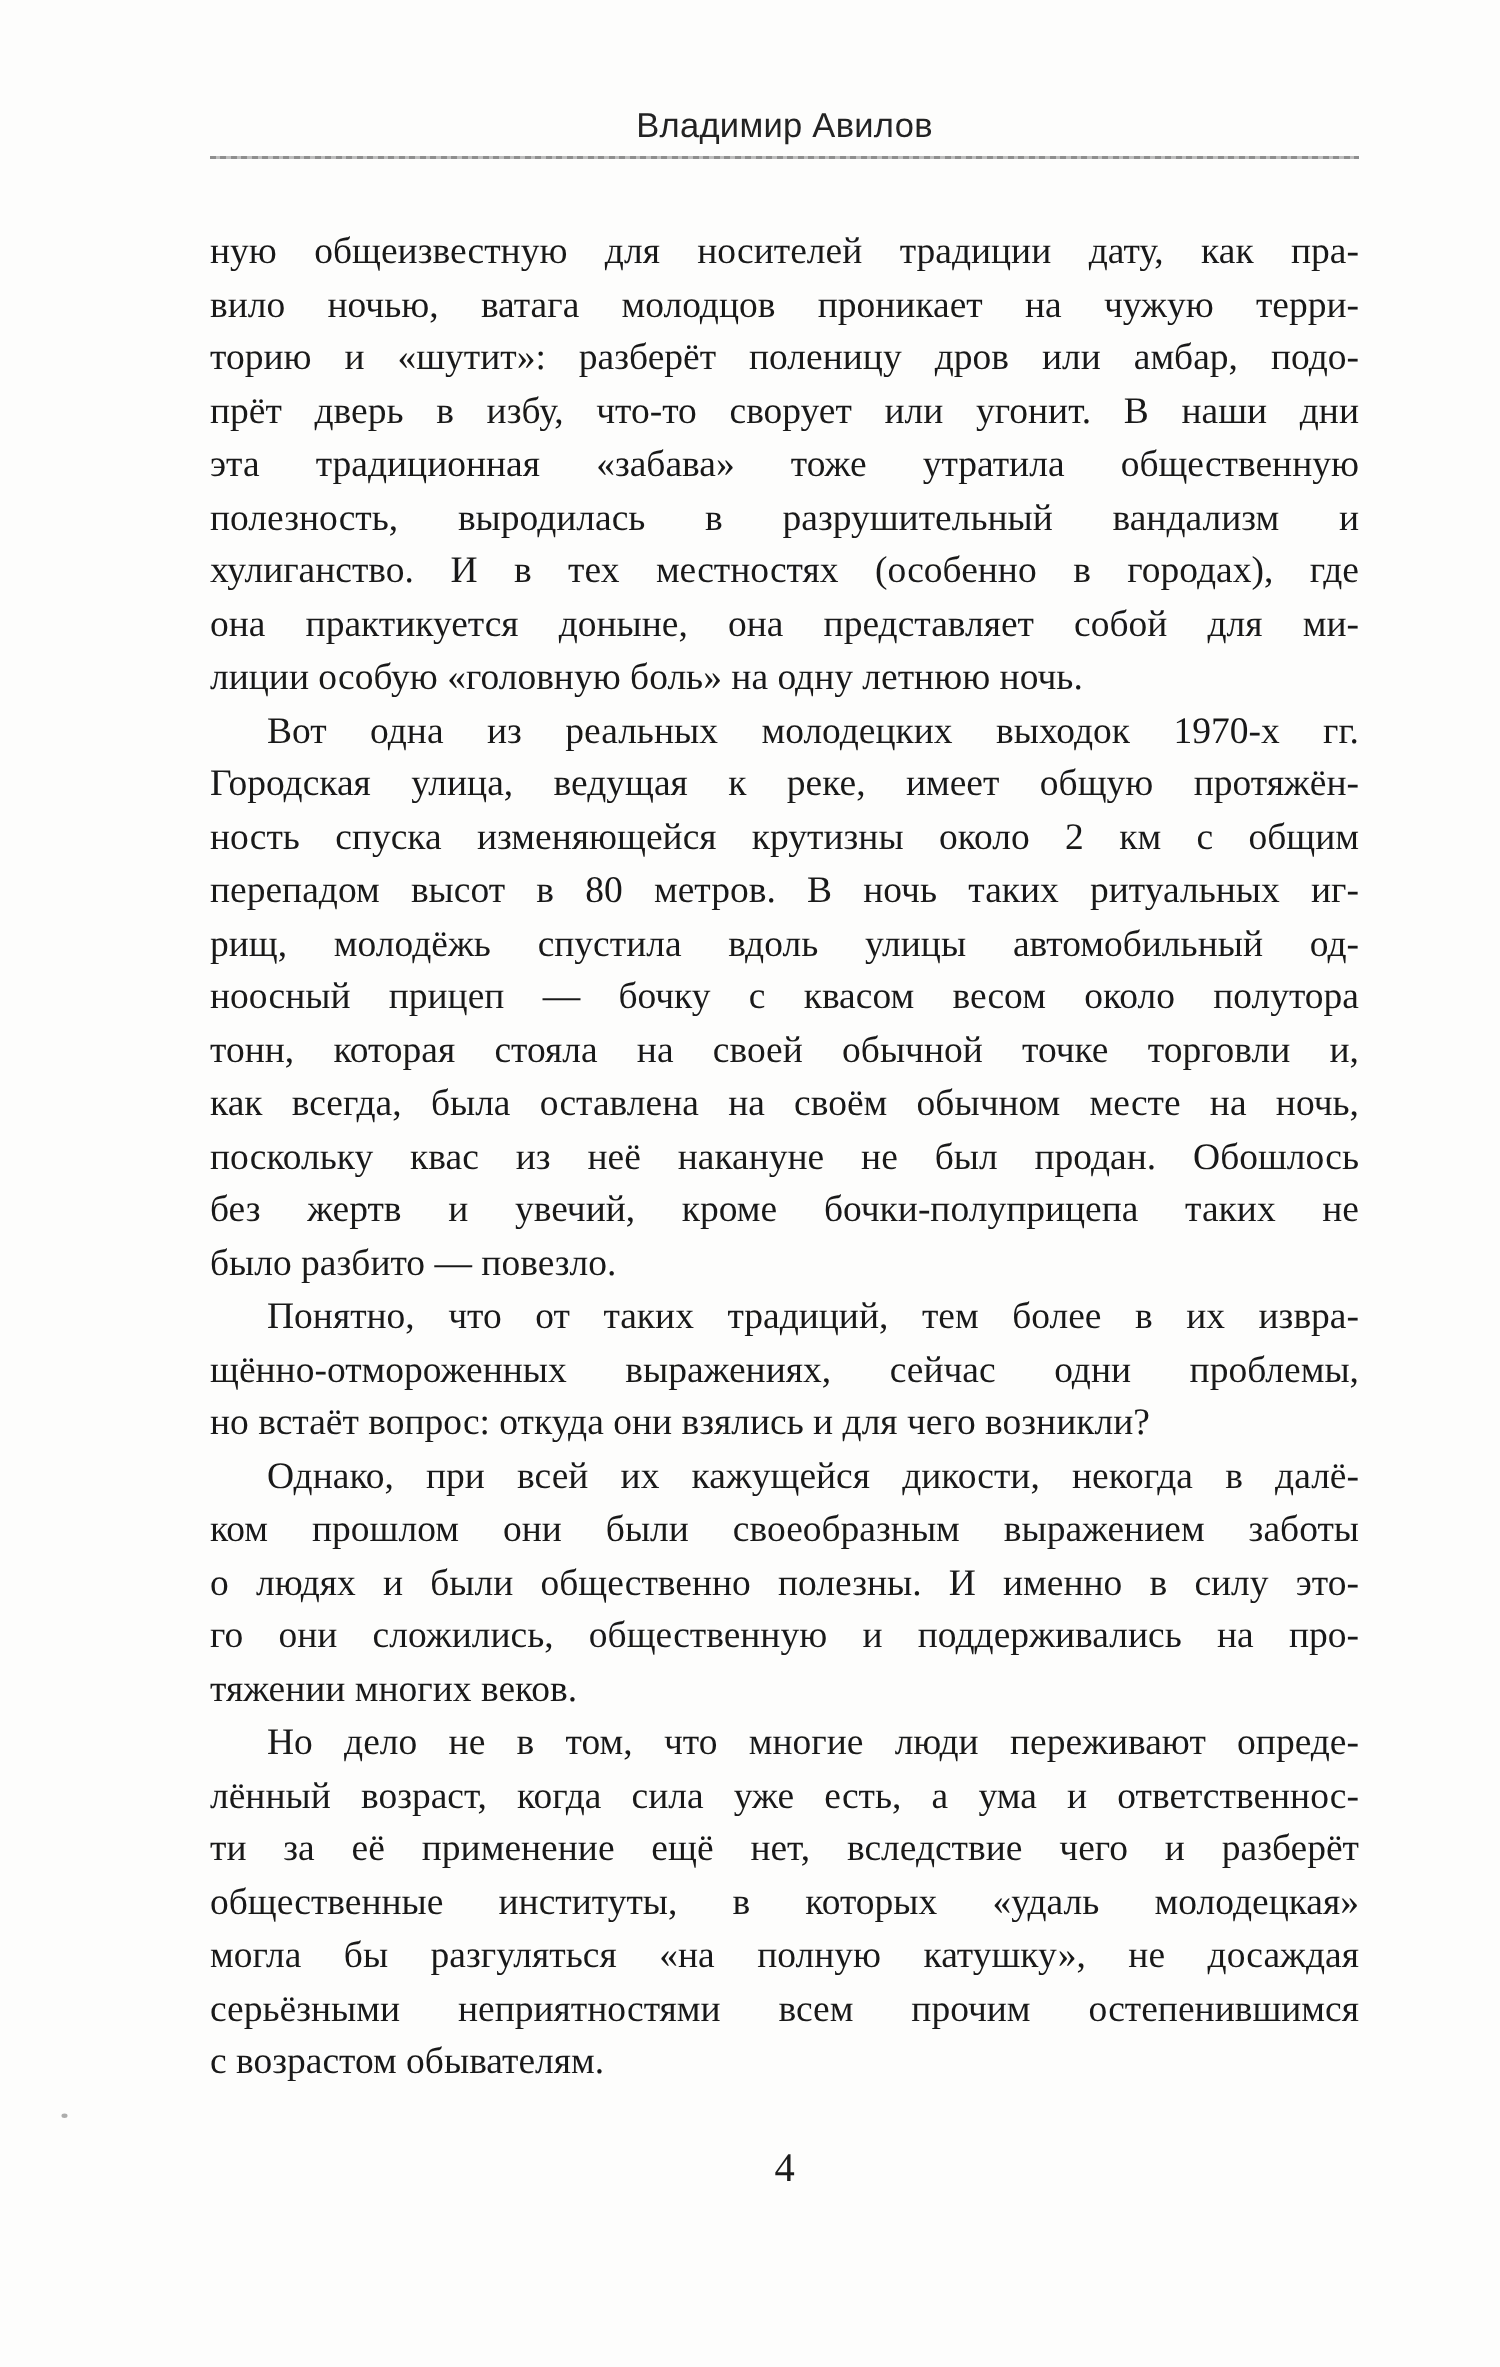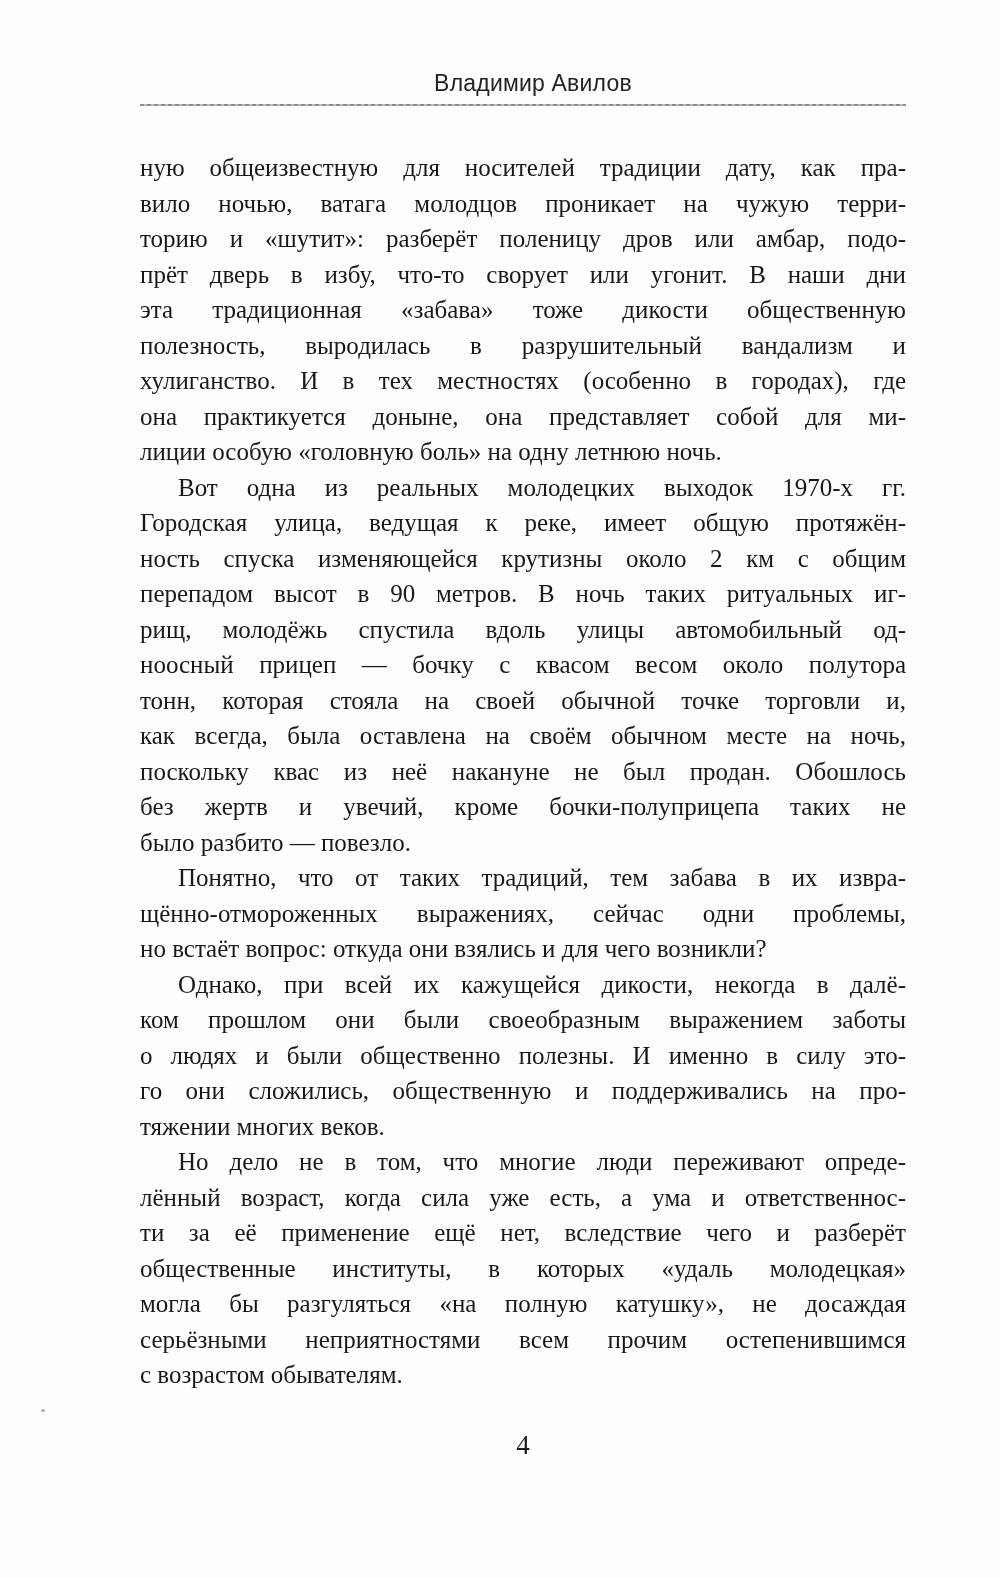--- a/index.html
+++ b/index.html
@@ -10,21 +10,21 @@
   .page {
     position: relative;
     width: 1000px;
     height: 1578px;
     background: #fdfdfc;
     overflow: hidden;
   }
   .header-title {
     position: absolute;
     top: 70px;
-    left: 150px;
+    left: 140px;
     width: 766px;
     text-align: center;
     font-family: "Liberation Sans", sans-serif;
     font-size: 23px;
     letter-spacing: 0.2px;
     color: #232323;
   }
   .header-rule {
     position: absolute;
     top: 104px;
@@ -83,37 +83,37 @@
 
   <div class="header-title">Владимир Авилов</div>
 
   <div class="header-rule"></div>
 
   <div class="body-text">
       <div class="line">ную общеизвестную для носителей традиции дату, как пра-</div>
       <div class="line">вило ночью, ватага молодцов проникает на чужую терри-</div>
       <div class="line">торию и «шутит»: разберёт поленицу дров или амбар, подо-</div>
       <div class="line">прёт дверь в избу, что-то сворует или угонит. В наши дни</div>
-      <div class="line">эта традиционная «забава» тоже дикости общественную</div>
+      <div class="line">эта традиционная «забава» тоже утратила общественную</div>
       <div class="line">полезность, выродилась в разрушительный вандализм и</div>
       <div class="line">хулиганство. И в тех местностях (особенно в городах), где</div>
       <div class="line">она практикуется доныне, она представляет собой для ми-</div>
       <div class="line lastline">лиции особую «головную боль» на одну летнюю ночь.</div>
       <div class="line firstline">Вот одна из реальных молодецких выходок 1970-х гг.</div>
       <div class="line">Городская улица, ведущая к реке, имеет общую протяжён-</div>
       <div class="line">ность спуска изменяющейся крутизны около 2 км с общим</div>
-      <div class="line">перепадом высот в 90 метров. В ночь таких ритуальных иг-</div>
+      <div class="line">перепадом высот в 80 метров. В ночь таких ритуальных иг-</div>
       <div class="line">рищ, молодёжь спустила вдоль улицы автомобильный од-</div>
       <div class="line">ноосный прицеп — бочку с квасом весом около полутора</div>
       <div class="line">тонн, которая стояла на своей обычной точке торговли и,</div>
       <div class="line">как всегда, была оставлена на своём обычном месте на ночь,</div>
       <div class="line">поскольку квас из неё накануне не был продан. Обошлось</div>
       <div class="line">без жертв и увечий, кроме бочки-полуприцепа таких не</div>
       <div class="line lastline">было разбито — повезло.</div>
-      <div class="line firstline">Понятно, что от таких традиций, тем забава в их извра-</div>
+      <div class="line firstline">Понятно, что от таких традиций, тем более в их извра-</div>
       <div class="line">щённо-отмороженных выражениях, сейчас одни проблемы,</div>
       <div class="line lastline">но встаёт вопрос: откуда они взялись и для чего возникли?</div>
       <div class="line firstline">Однако, при всей их кажущейся дикости, некогда в далё-</div>
       <div class="line">ком прошлом они были своеобразным выражением заботы</div>
       <div class="line">о людях и были общественно полезны. И именно в силу это-</div>
       <div class="line">го они сложились, общественную и поддерживались на про-</div>
       <div class="line lastline">тяжении многих веков.</div>
       <div class="line firstline">Но дело не в том, что многие люди переживают опреде-</div>
       <div class="line">лённый возраст, когда сила уже есть, а ума и ответственнос-</div>
       <div class="line">ти за её применение ещё нет, вследствие чего и разберёт</div>

